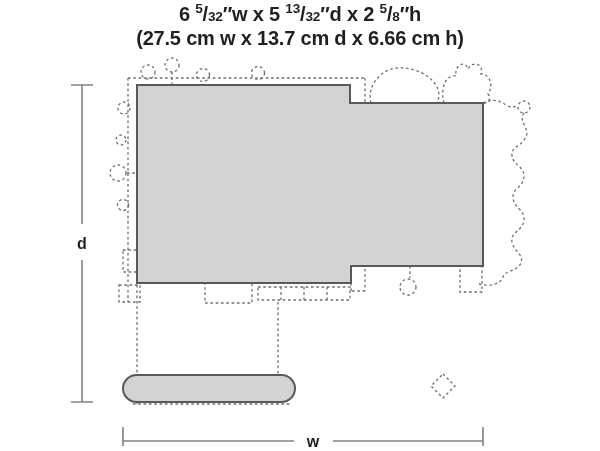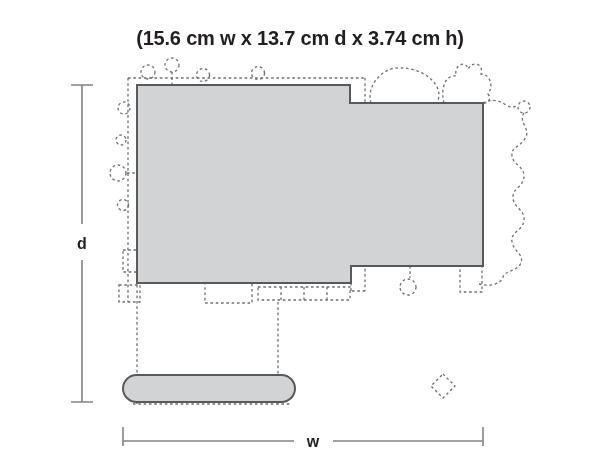--- a/index.html
+++ b/index.html
@@ -17,21 +17,22 @@
   .dashed{fill:none;stroke:var(--c-dashed,#6d6e71);stroke-width:1.3;stroke-dasharray:2.6 2.7;}
   .dim{fill:none;stroke:var(--c-dimension,#808285);stroke-width:1.6;}
   .dim-label{fill:var(--c-text,#231f20);font-family:"Liberation Sans",sans-serif;
              font-weight:bold;font-size:16px;}
 </style>
 </head>
 <body>
 
 <div id="stage">
 
-  <div id="title-line2" class="title-line">(15.6 cm w x 13.7 cm d x 3.74 cm h)</div>
+  <div id="title-line1" class="title-line">6 <sup>5</sup>/<span class="den">32</span>″w x 5 <sup>13</sup>/<span class="den">32</span>″d x 2 <sup>5</sup>/<span class="den">8</span>″h</div>
+  <div id="title-line2" class="title-line">(27.5 cm w x 13.7 cm d x 6.66 cm h)</div>
 
   <svg width="600" height="451" viewBox="0 0 600 451">
 
     <g>
       <path class="dashed" d="M128,78 H366"></path>
       <path class="dashed" d="M128,78 V302"></path>
       <path class="dashed" d="M365,78 V291"></path>
 
       <circle class="dashed" cx="148" cy="72" r="7"></circle>
       <circle class="dashed" cx="172" cy="65" r="7"></circle>

